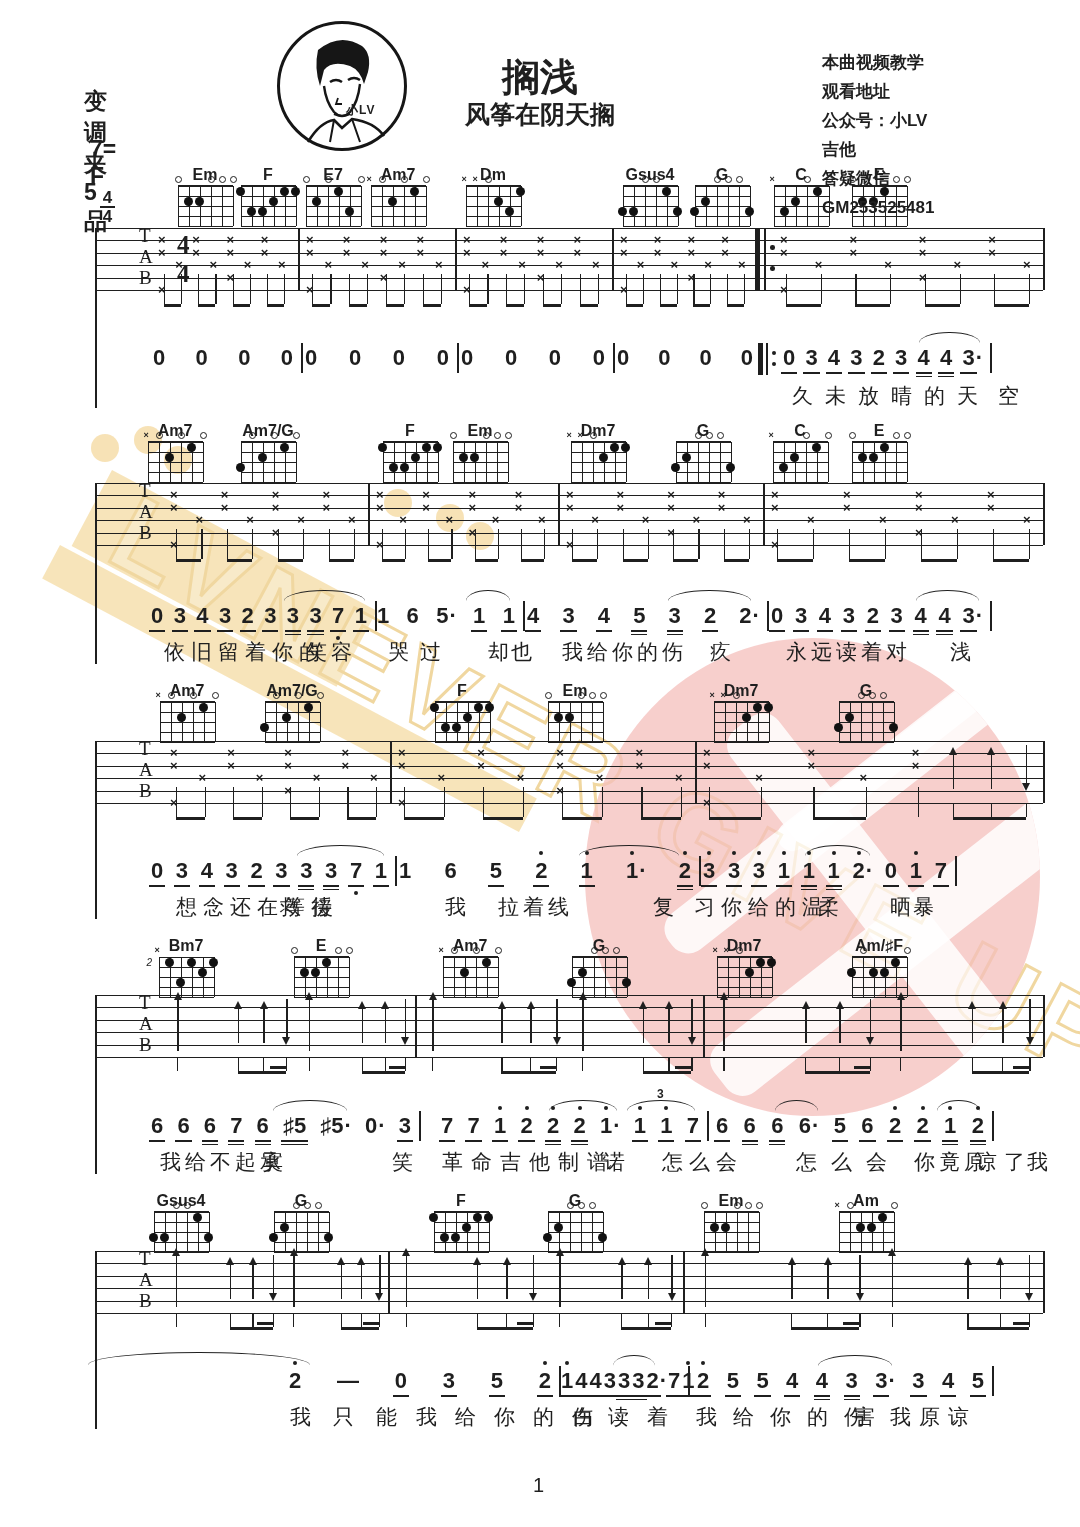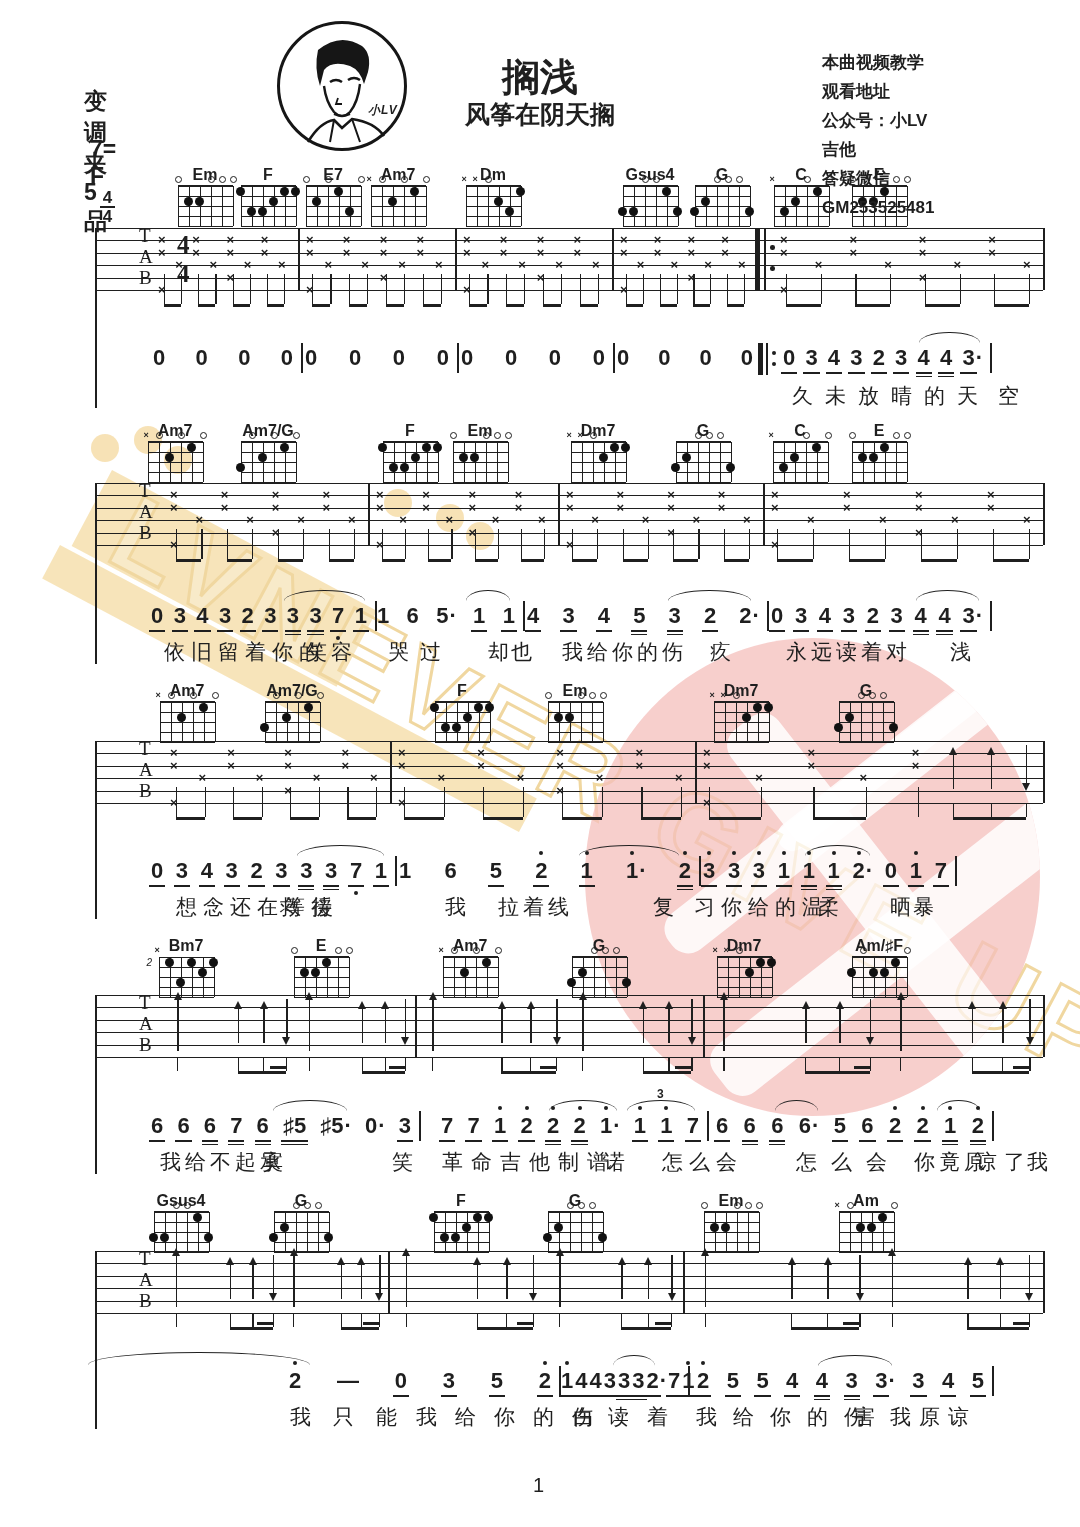--- a/index.html
+++ b/index.html
@@ -80,21 +80,21 @@
     <div id="logo" class="abs" style="left:277px;top:21px;width:124px;height:124px;">
       <svg width="124" height="124" viewBox="0 0 124 124">
         <path d="M38 26 Q60 8 82 22 Q92 30 88 48 L84 60 Q80 46 70 42 Q52 36 44 46 L40 62 Q34 44 38 26 Z" fill="#161616"></path>
         <path d="M44 62 Q46 78 54 88 Q62 96 70 88 Q78 78 80 60" fill="none" stroke="#161616" stroke-width="2.4"></path>
         <path d="M50 58 Q56 54 62 58 M68 56 Q74 52 80 56" fill="none" stroke="#161616" stroke-width="2.6"></path>
         <path d="M58 74 L56 80 L62 80" fill="none" stroke="#161616" stroke-width="1.8"></path>
         <path d="M54 90 Q62 94 70 90" fill="none" stroke="#161616" stroke-width="2"></path>
         <path d="M28 118 Q40 98 54 96 L62 104 L72 95 Q94 98 104 112" fill="none" stroke="#161616" stroke-width="2.6"></path>
         <path d="M54 96 L50 118 M72 95 L80 118" fill="none" stroke="#161616" stroke-width="2"></path>
       </svg>
-      <span id="logo-label" style="left:88px;top:78px;font-style:italic;">小LV</span>
+      <span id="logo-label" style="left:66px;top:78px;">小LV</span>
     </div>
     <div id="title" class="abs" style="left:440px;top:52px;width:200px;">搁浅</div>
     <div id="subtitle" class="abs" style="left:420px;top:98px;width:240px;">风筝在阴天搁</div>
     <div class="abs" style="left:822px;top:48px;">
       <span class="infoline">本曲视频教学观看地址</span>
       <span class="infoline">公众号：小LV吉他</span>
       <span class="infoline">答疑微信GM253525481</span>
     </div>
     <div id="pagenum" class="abs" style="left:533px;top:1474px;">1</div>
   </div>

